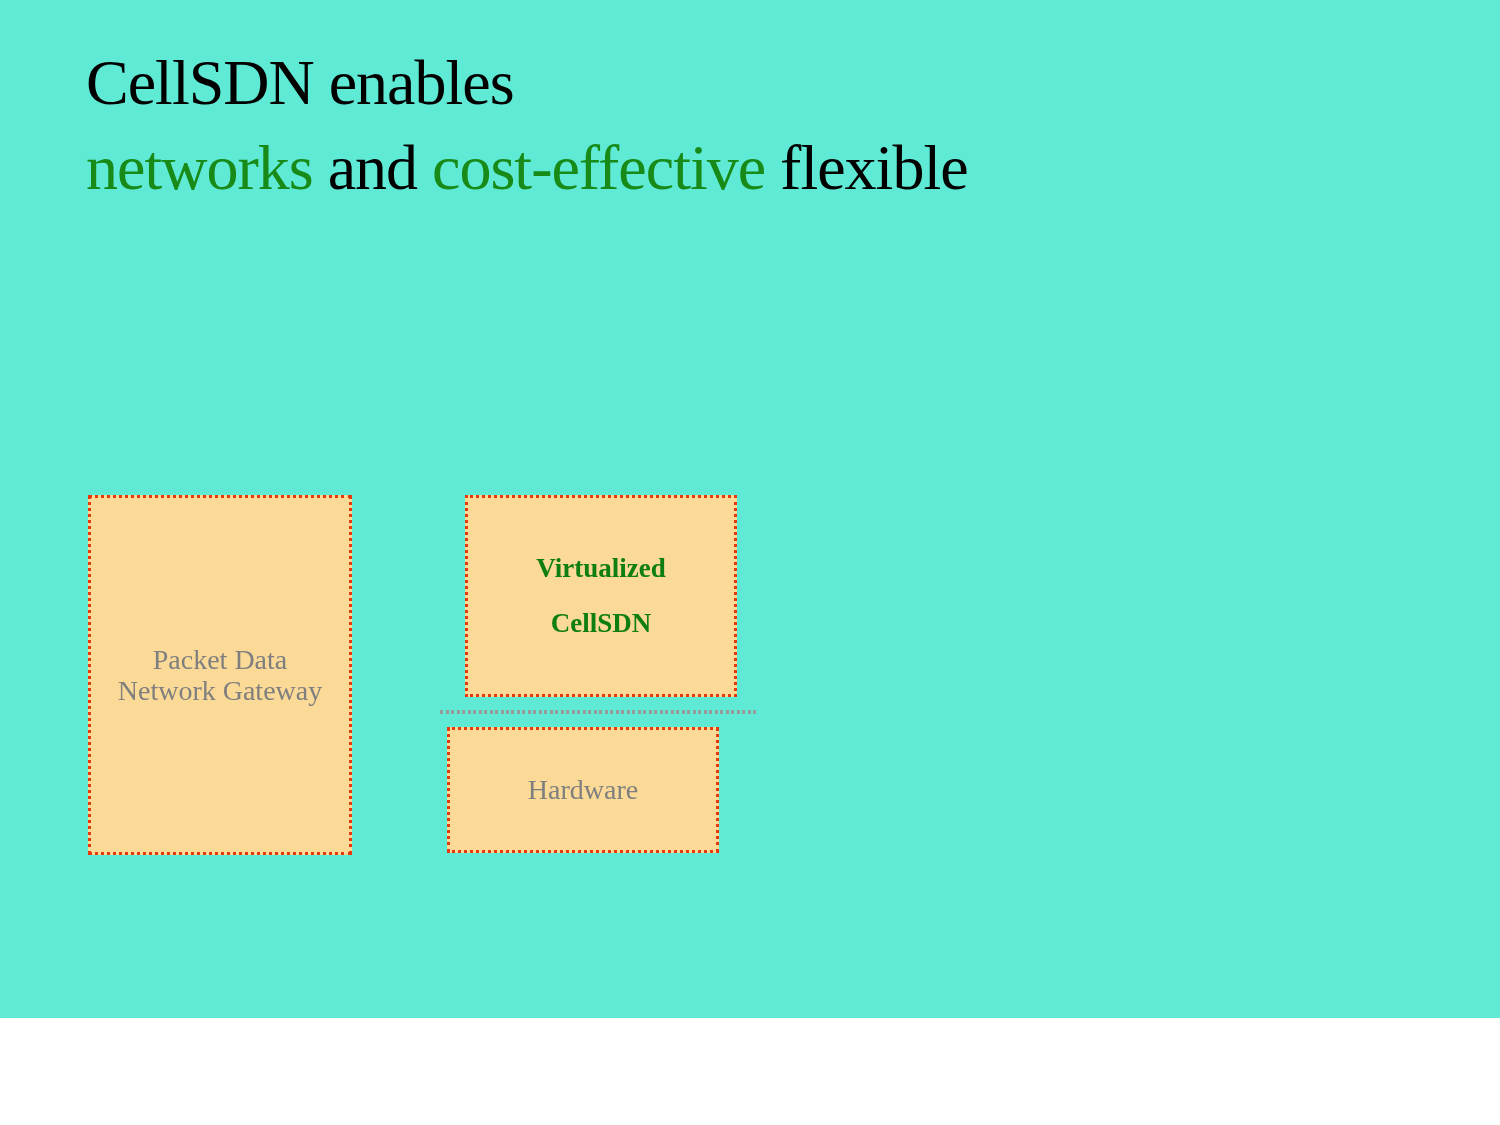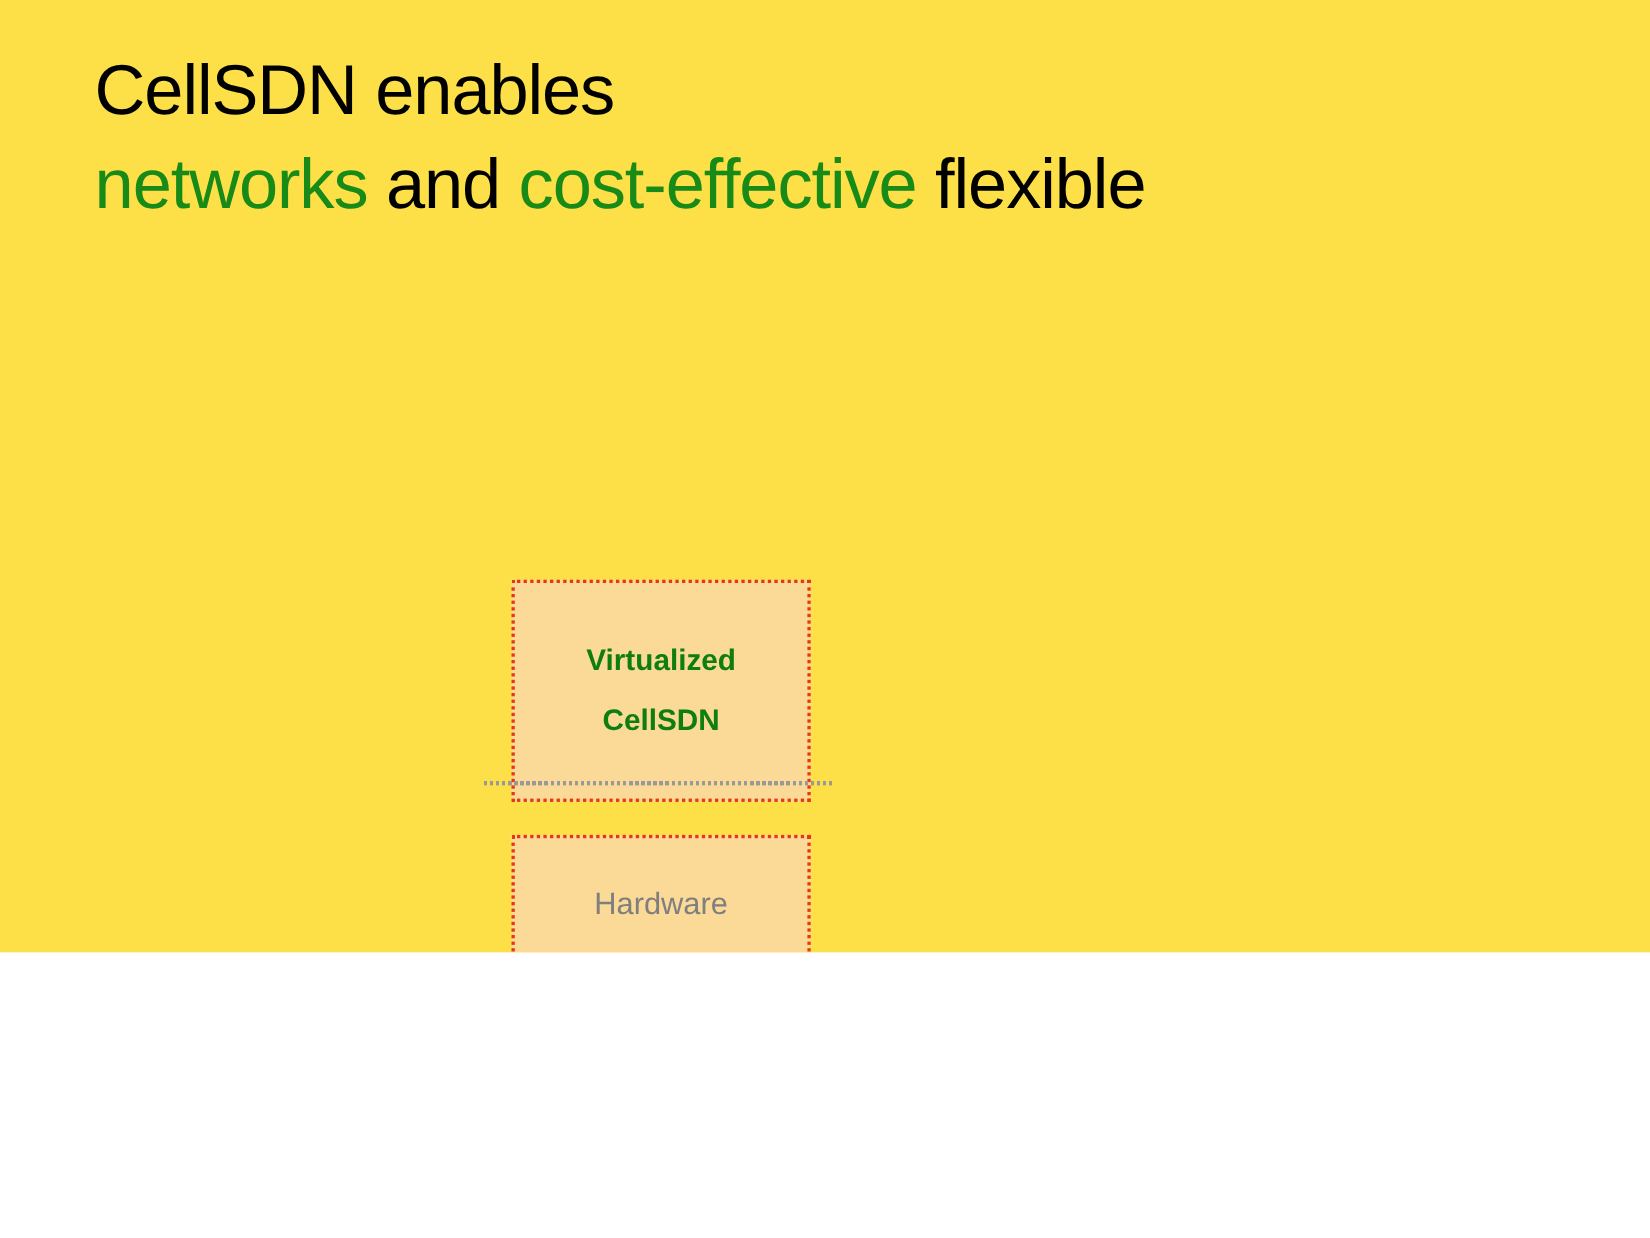--- a/index.html
+++ b/index.html
@@ -3,24 +3,24 @@
 <meta charset="utf-8">
 <style>
   html, body {
     margin: 0;
     padding: 0;
     background: #ffffff;
   }
   .slide {
     position: relative;
     width: 1500px;
-    height: 866px;
-    background: #fde047;
+    height: 1018px;
+    background: #5eead4;
     overflow: hidden;
-    font-family: Liberation Sans, sans-serif;
+    font-family: Liberation Serif, serif;
   }
   .title {
     position: absolute;
     left: 86px;
     top: 40px;
     margin: 0;
     font-size: 64px;
     font-weight: 400;
     line-height: 1.33;
     letter-spacing: -1px;
@@ -33,36 +33,35 @@
   .box {
     position: absolute;
     box-sizing: border-box;
     background: #fbd996;
     border: 3px dotted #e8390e;
     display: flex;
     flex-direction: column;
     align-items: center;
     justify-content: center;
     text-align: left;
-    margin-top: 32px;
   }
   .box-pgw {
     left: 88px;
     top: 495px;
     width: 264px;
     height: 360px;
   }
   .box-software {
     left: 465px;
     top: 495px;
     width: 272px;
     height: 202px;
   }
   .box-hardware {
-    left: 465px;
+    left: 447px;
     top: 727px;
     width: 272px;
     height: 126px;
   }
   .gray-label {
     color: #7f7f7f;
     font-size: 28px;
     line-height: 1.12;
   }
   .green-label {
@@ -86,20 +85,24 @@
     );
   }
 </style>
 </head>
 <body>
 
 <div class="slide">
 
   <h1 class="title"><span>CellSDN enables</span><br><span class="accent">networks</span><span> and </span><span class="accent">cost-effective</span><span> flexible</span></h1>
 
+  <div class="box box-pgw">
+    <div class="gray-label">Packet Data</div>
+    <div class="gray-label">Network Gateway</div>
+  </div>
 
   <div class="box box-software">
     <div class="green-label">Virtualized</div>
     <div class="green-label">CellSDN</div>
   </div>
 
   <div class="divider"></div>
 
   <div class="box box-hardware">
     <div class="gray-label">Hardware</div>

